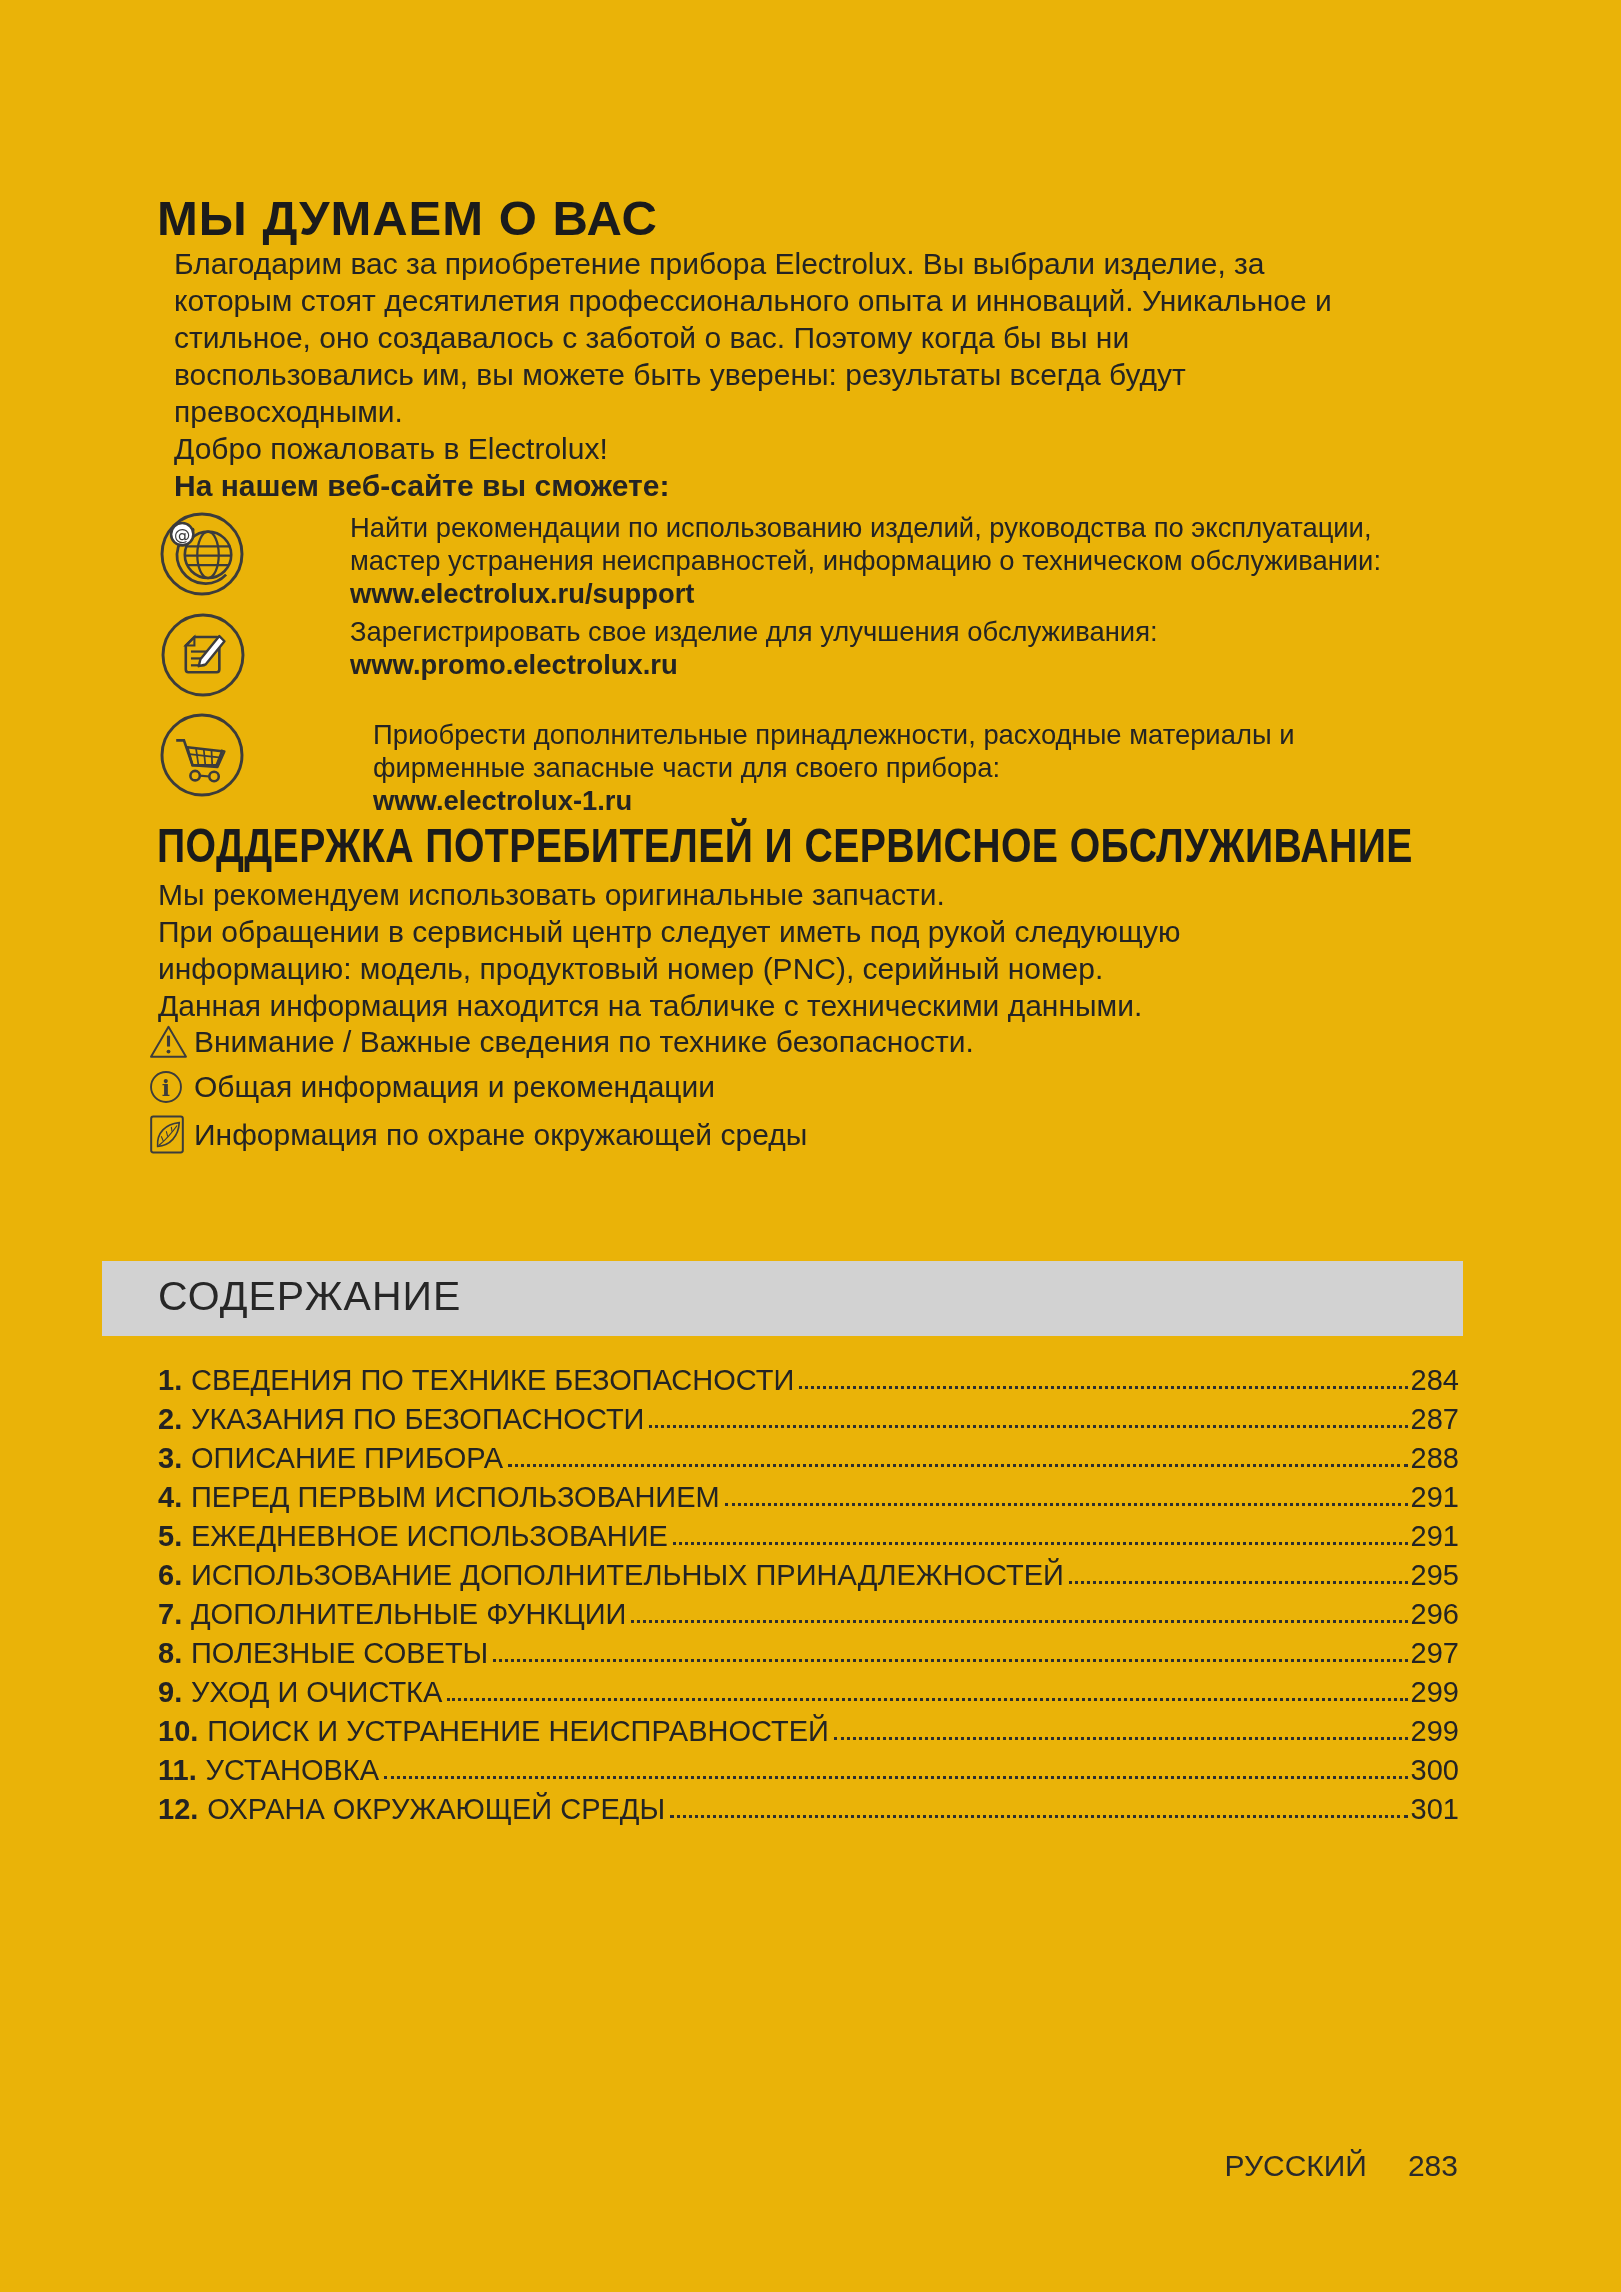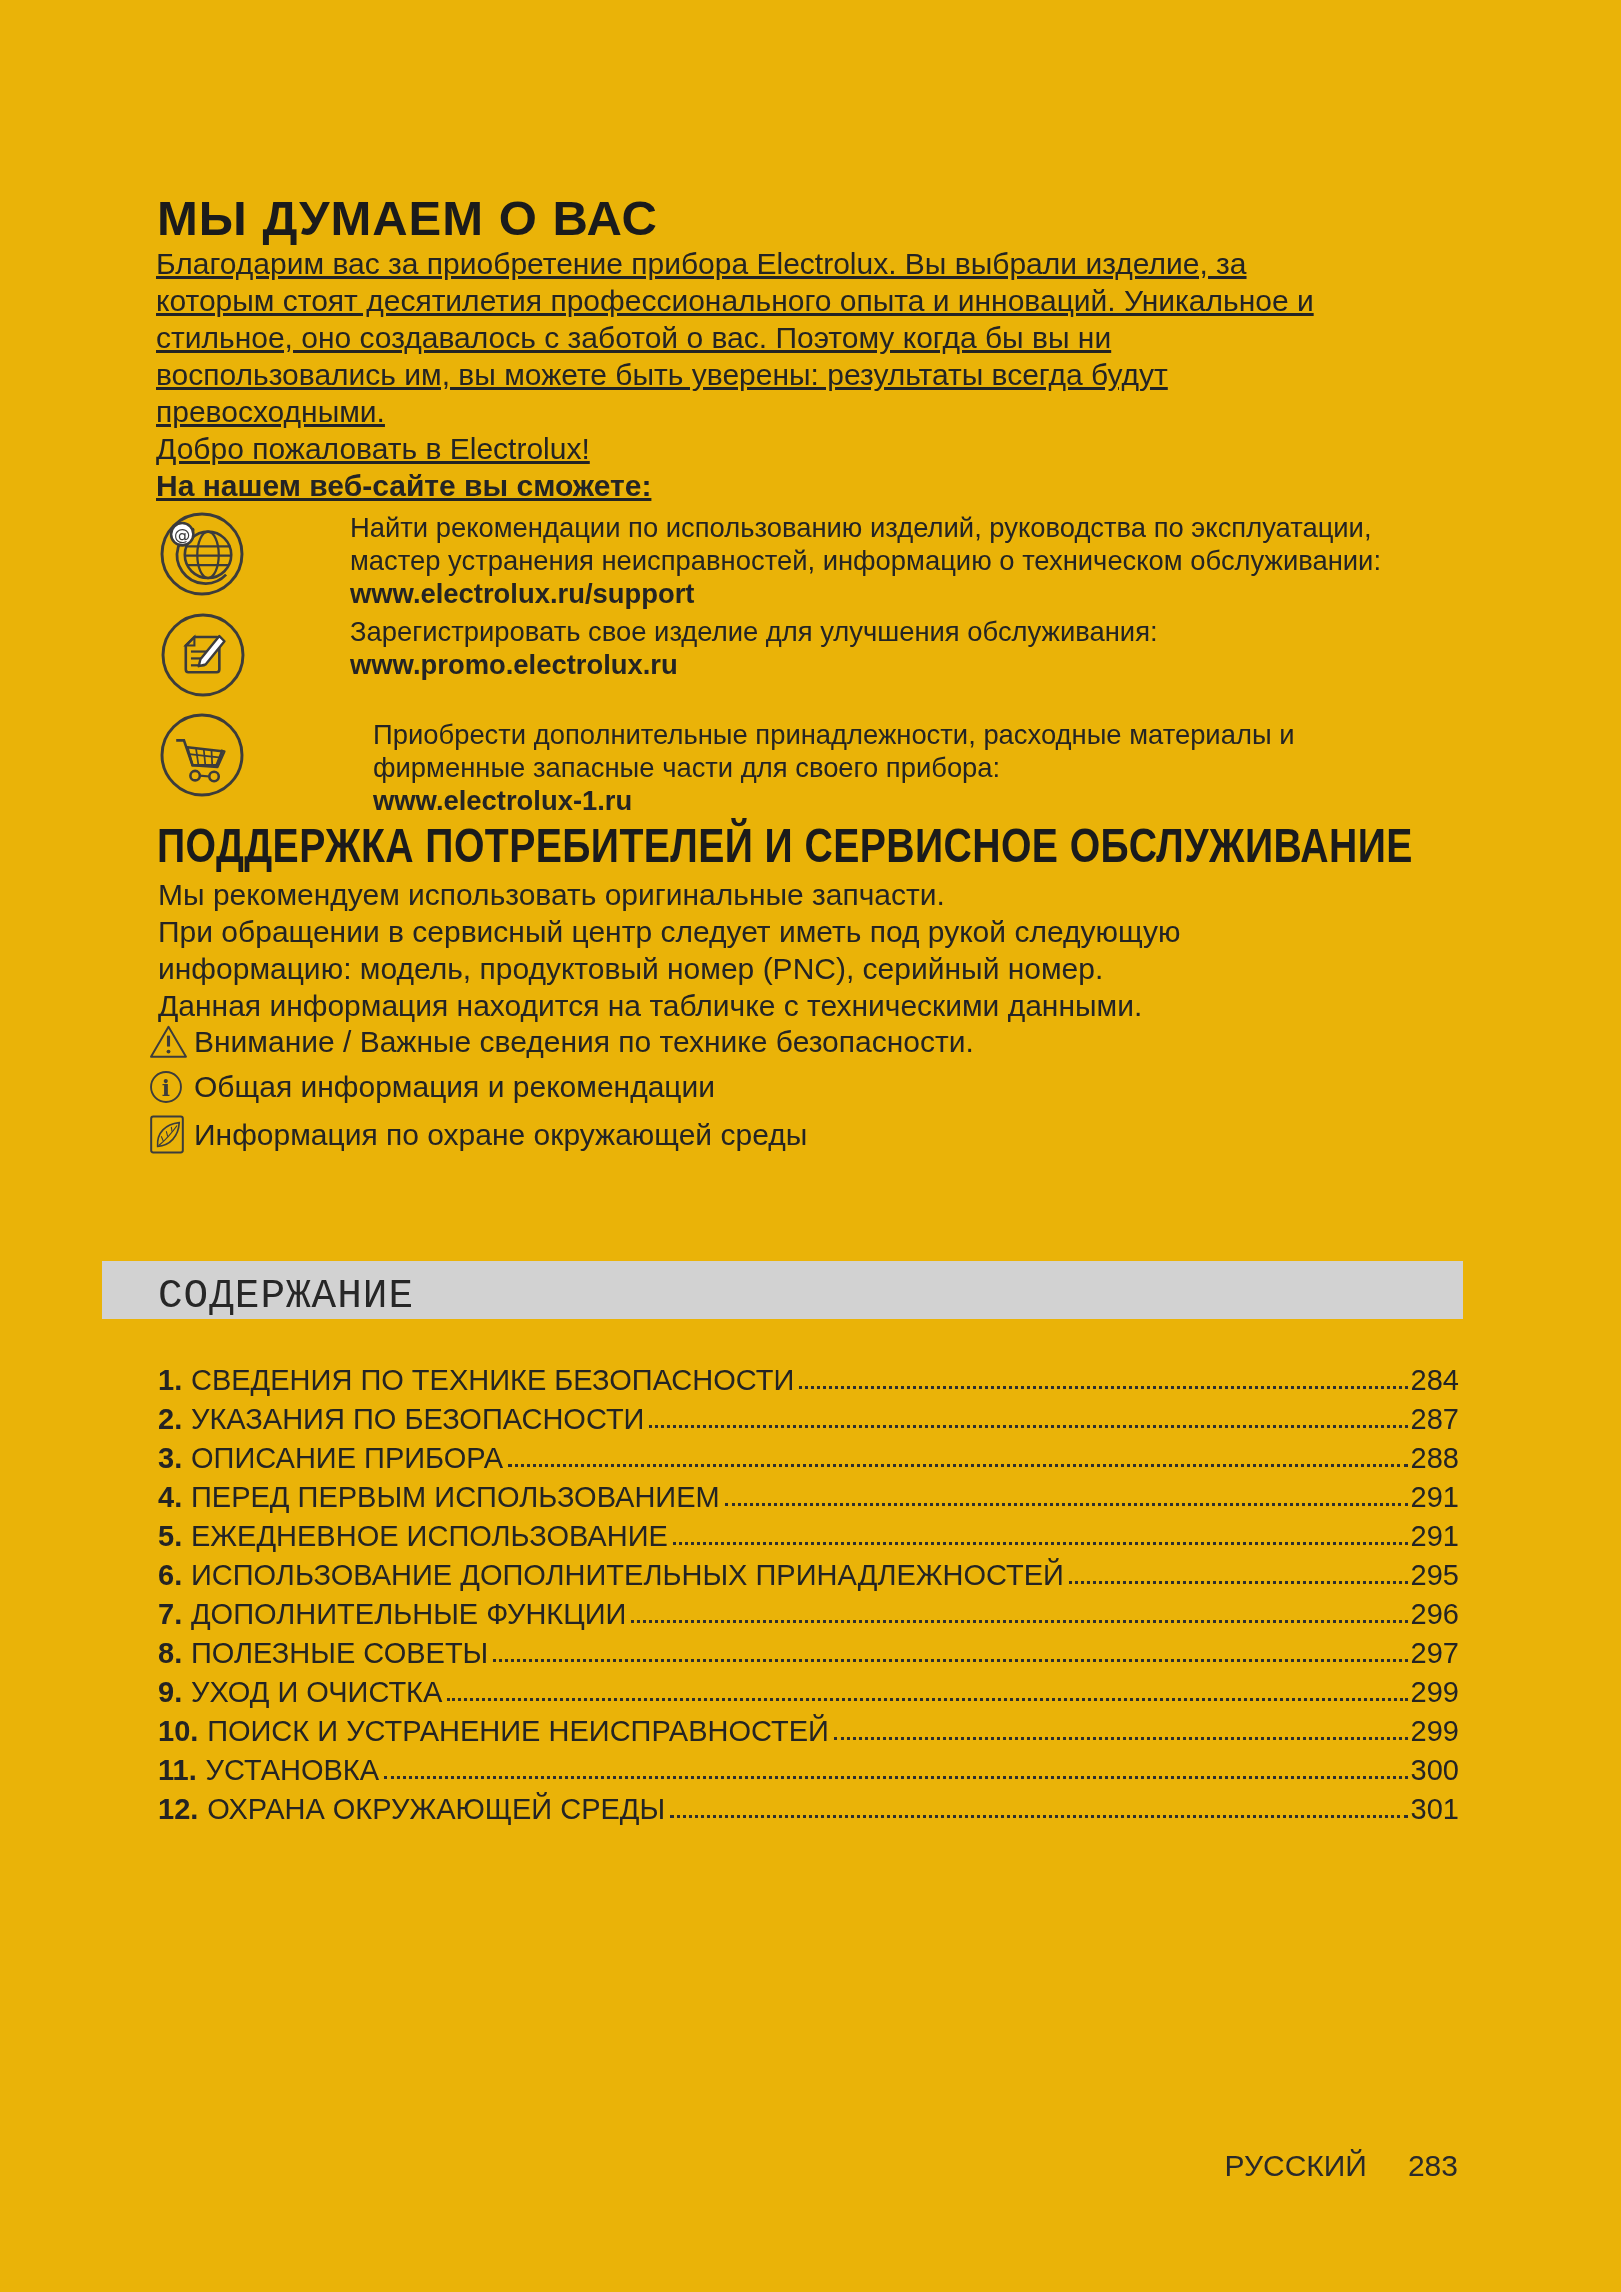--- a/index.html
+++ b/index.html
@@ -14,38 +14,38 @@
   .h-cond{font-size:49px; transform:scaleX(0.80); transform-origin:left center; letter-spacing:0.5px;}
   .bodyline{height:37px; line-height:37px; font-size:30px; white-space:nowrap;}
   .b{font-weight:bold;}
   .webtext{font-size:27.4px;}
   .webtext div{height:33px; line-height:33px; white-space:nowrap;}
   .icon-circle{width:86px; height:86px;}
   .note{display:flex; align-items:center; left:149px;}
   .note .nicon{width:45px; flex:0 0 45px; display:flex; align-items:center;}
   .note .ntext{font-size:30px; white-space:nowrap;}
   .rights{font-size:30px; white-space:nowrap;}
-  .toc-bar{left:102px; top:1261px; width:1361px; height:58px; background:#d2d2d2;font-family:Liberation Mono, monospace;}
+  .toc-bar{left:102px; top:1261px; width:1361px; height:75px; background:#d2d2d2;}
   .toc-bar span{position:absolute; left:56px; top:0; line-height:71px; font-size:41px; color:#272727; letter-spacing:1px; white-space:nowrap;}
   .toc{left:158px; top:1357px; width:1301px;}
   .toc-row{display:flex; align-items:flex-end; height:39px;}
   .toc-row span{line-height:1.08; font-size:29px; white-space:nowrap;}
   .toc-n{font-weight:bold; margin-right:8.8px;}
   .leader{flex:1; border-bottom:3.9px dotted #2e2e2e; margin:0 2.9px 6.9px 4.9px;}
   .footer{top:2149px; right:163px; display:flex; gap:41px; font-size:30px; color:#2a2a2a;}
   svg{display:block;}
 </style>
 </head>
 <body>
 
 <div class="page">
 
   <h1 class="abs h-main" style="left:157px; top:194px;">МЫ ДУМАЕМ О ВАС</h1>
 
-  <div class="abs" style="left:156px; top:245px;text-decoration:underline;">
+  <div class="abs" style="left:174px; top:245px;">
     <div class="bodyline">Благодарим вас за приобретение прибора Electrolux. Вы выбрали изделие, за</div>
     <div class="bodyline">которым стоят десятилетия профессионального опыта и инноваций. Уникальное и</div>
     <div class="bodyline">стильное, оно создавалось с заботой о вас. Поэтому когда бы вы ни</div>
     <div class="bodyline">воспользовались им, вы можете быть уверены: результаты всегда будут</div>
     <div class="bodyline">превосходными.</div>
     <div class="bodyline">Добро пожаловать в Electrolux!</div>
     <div class="bodyline b">На нашем веб-сайте вы сможете:</div>
   </div>
 
   <div class="abs icon-circle" style="left:159px; top:511px;">

